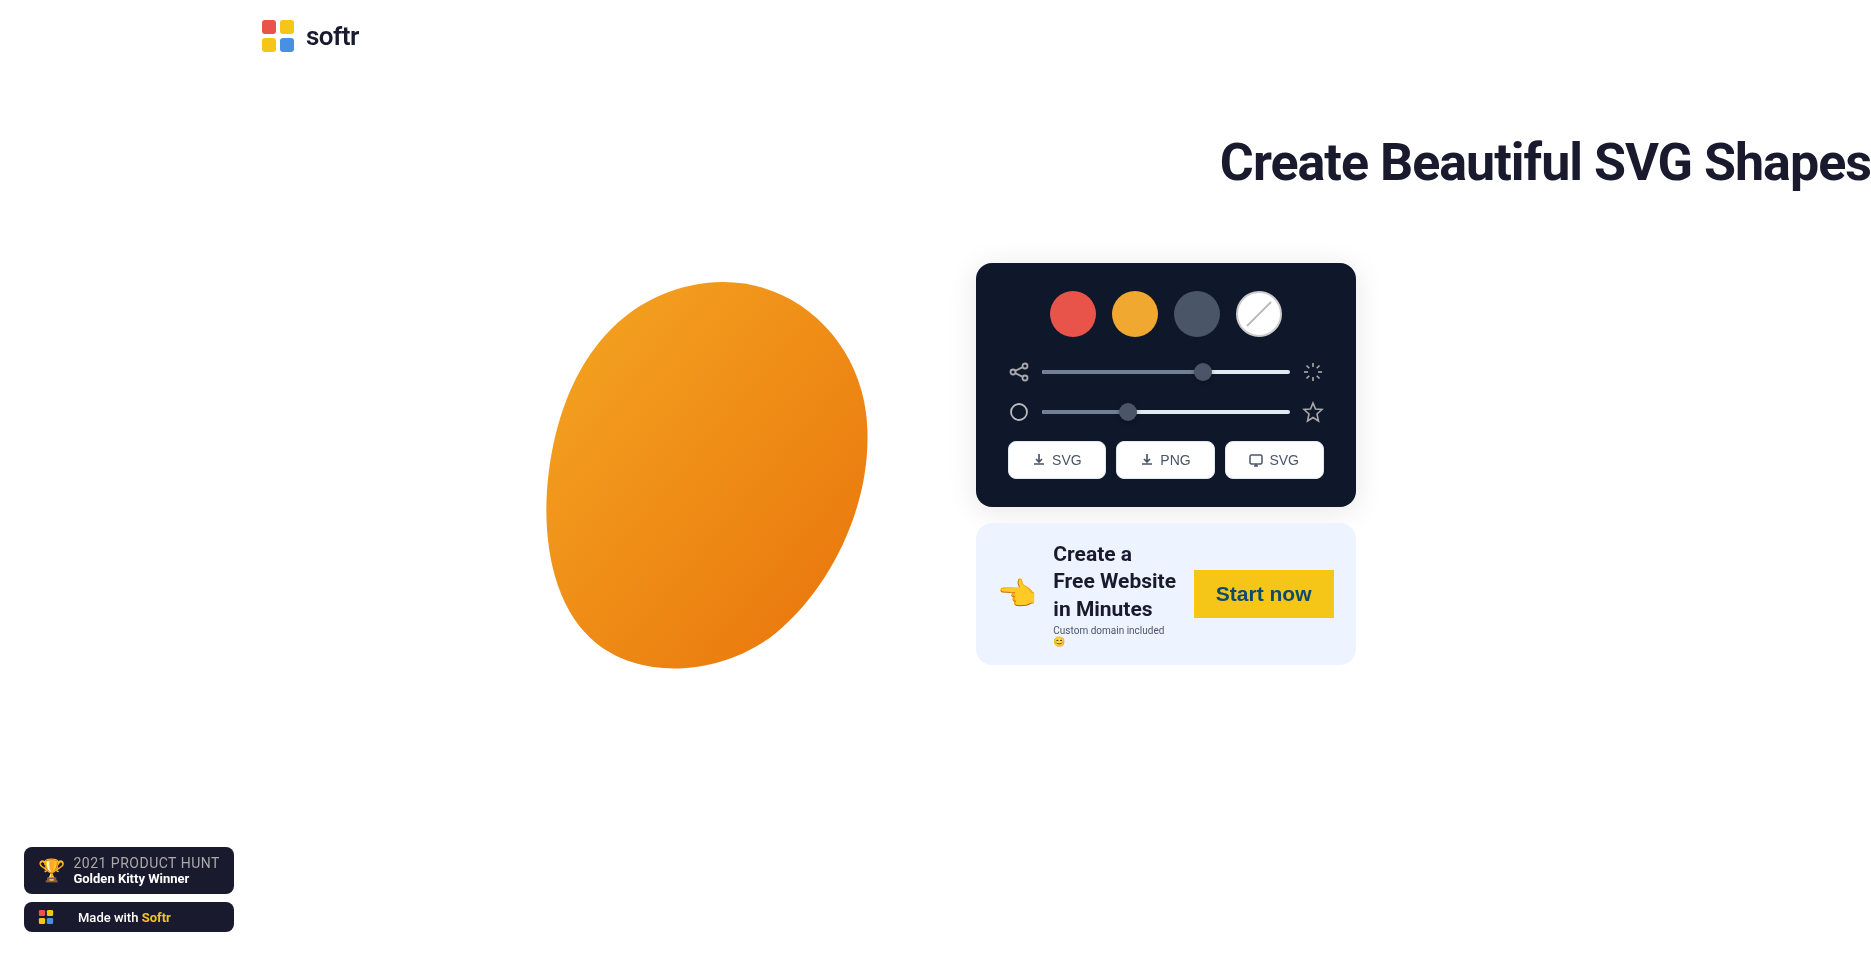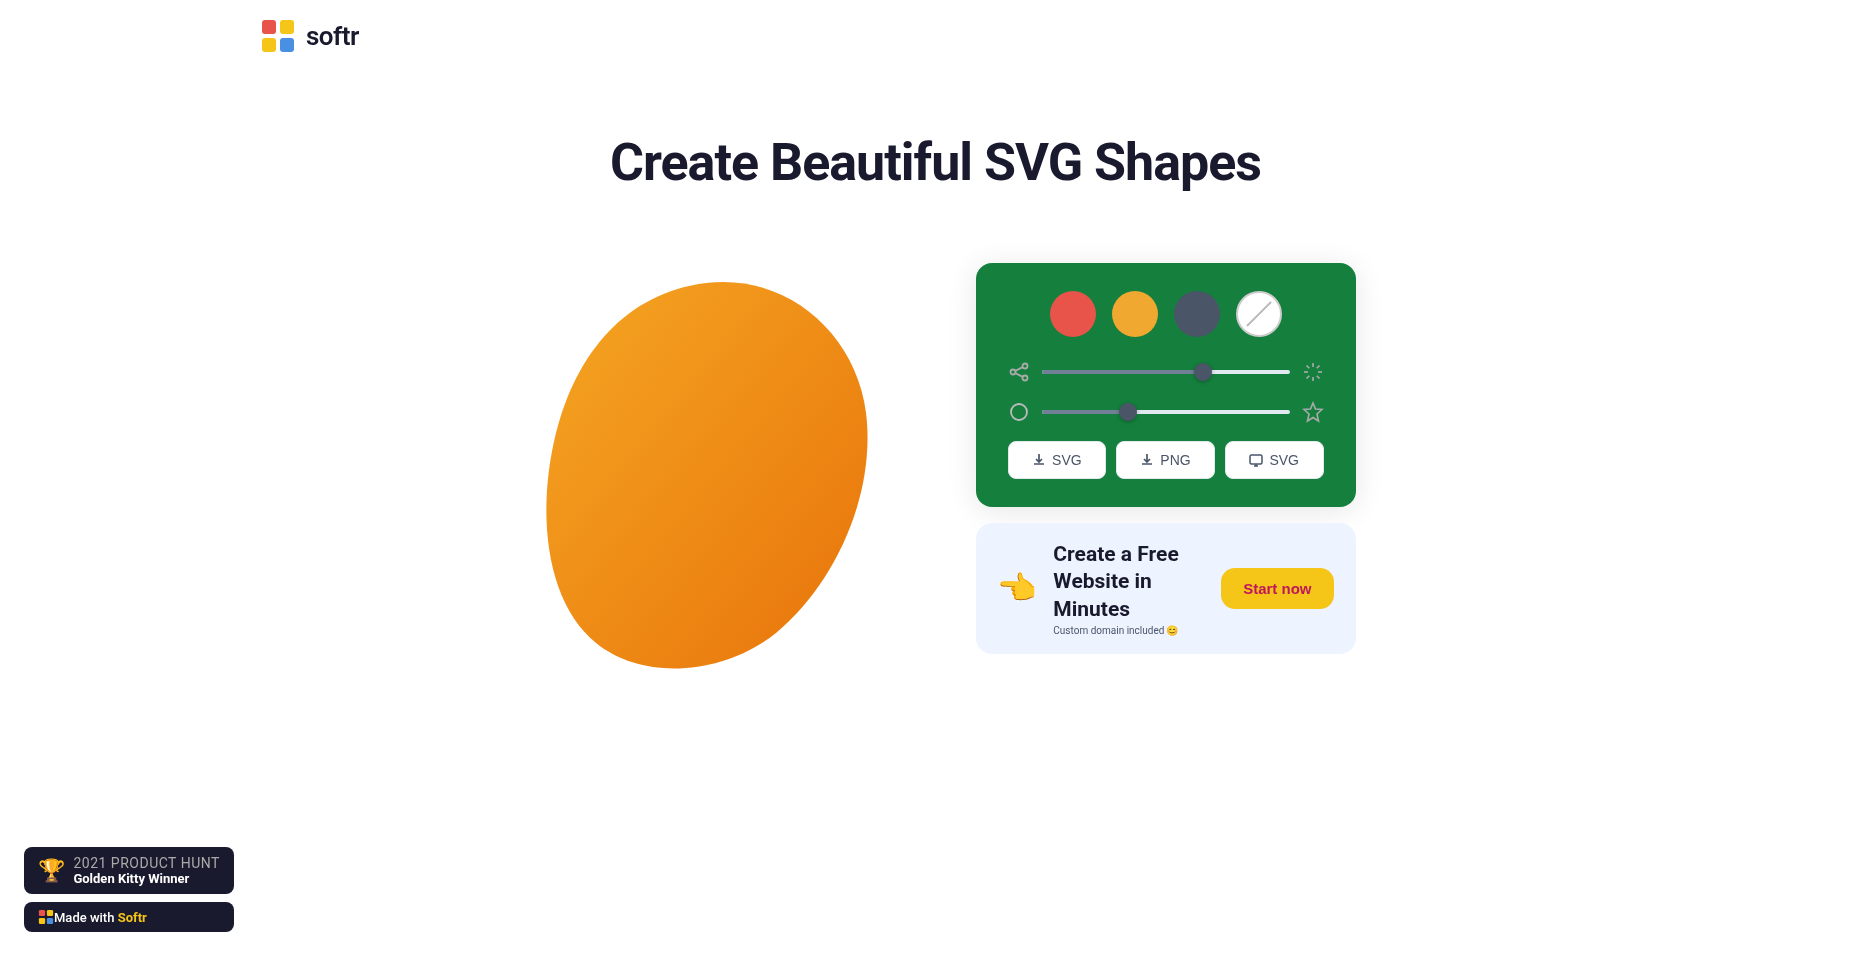--- a/index.html
+++ b/index.html
@@ -35,21 +35,21 @@
       font-size: 26px;
       font-weight: 600;
       color: #1a1a2e;
       letter-spacing: -0.5px;
     }
 
     
     .main {
       display: flex;
       flex-direction: column;
-      align-items: center;
+      align-items: flex-end;
       padding-top: 60px;
     }
 
     .headline {
       font-size: 52px;
       font-weight: 700;
       color: #1a1a2e;
       text-align: center;
       margin-bottom: 60px;
       letter-spacing: -1px;
@@ -83,21 +83,21 @@
     
     .right-panel {
       display: flex;
       flex-direction: column;
       gap: 16px;
       padding-top: 10px;
     }
 
     
     .controls-card {
-      background: #15803d;
+      background: #0f172a;
       border-radius: 16px;
       box-shadow: 0 4px 30px rgba(0,0,0,0.10);
       padding: 28px 32px;
       width: 380px;
     }
 
     
     .swatches-row {
       display: flex;
       align-items: center;
@@ -231,25 +231,25 @@
     }
 
     .cta-subtitle {
       font-size: 10px;
       color: #4a5568;
       margin-top: 2px;
     }
 
     .cta-btn {
       background: #f5c518;
-      color: #be185d;
+      color: #0c4a6e;
       font-weight: 700;
-      font-size: 15px;
+      font-size: 21px;
       padding: 12px 22px;
-      border-radius: 14px;
+      border-radius: 0;
       border: none;
       cursor: pointer;
       white-space: nowrap;
       flex-shrink: 0;
     }
 
     
     .badges {
       position: fixed;
       bottom: 24px;
@@ -290,21 +290,21 @@
       font-weight: 700;
       color: #fff;
     }
 
     .badge-softr {
       background: #1a1a2e;
       border-radius: 8px;
       padding: 7px 14px;
       display: flex;
       align-items: center;
-      gap: 0;
+      gap: 24px;
     }
 
     .badge-softr-text {
       font-size: 13px;
       color: #fff;
       font-weight: 500;
     }
 
     .badge-softr-link {
       color: #f5c518;

